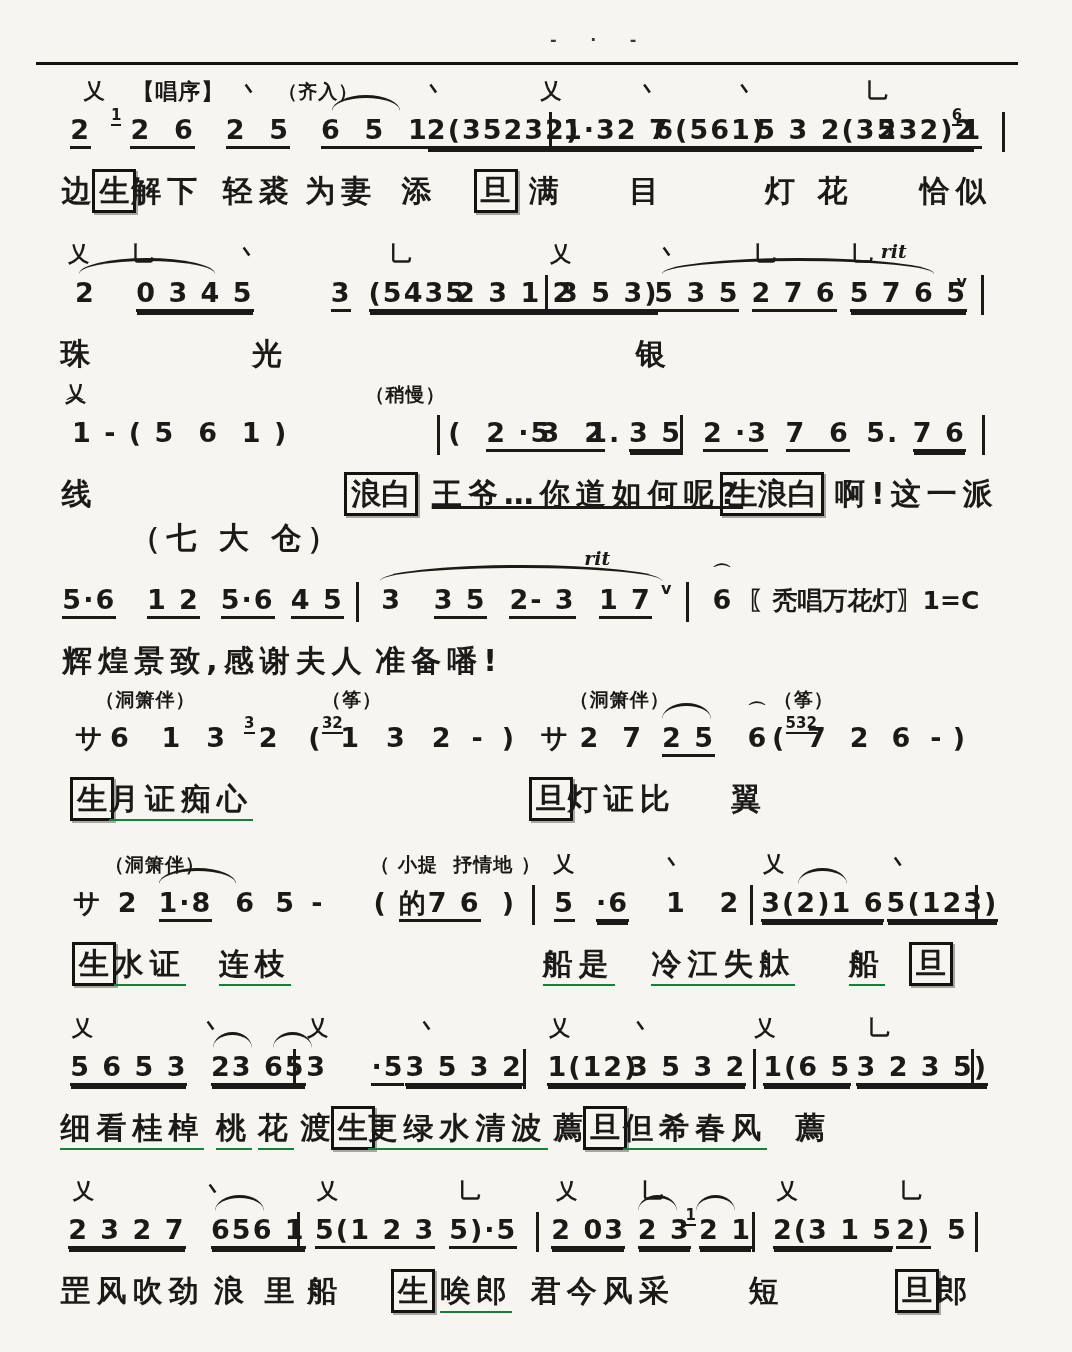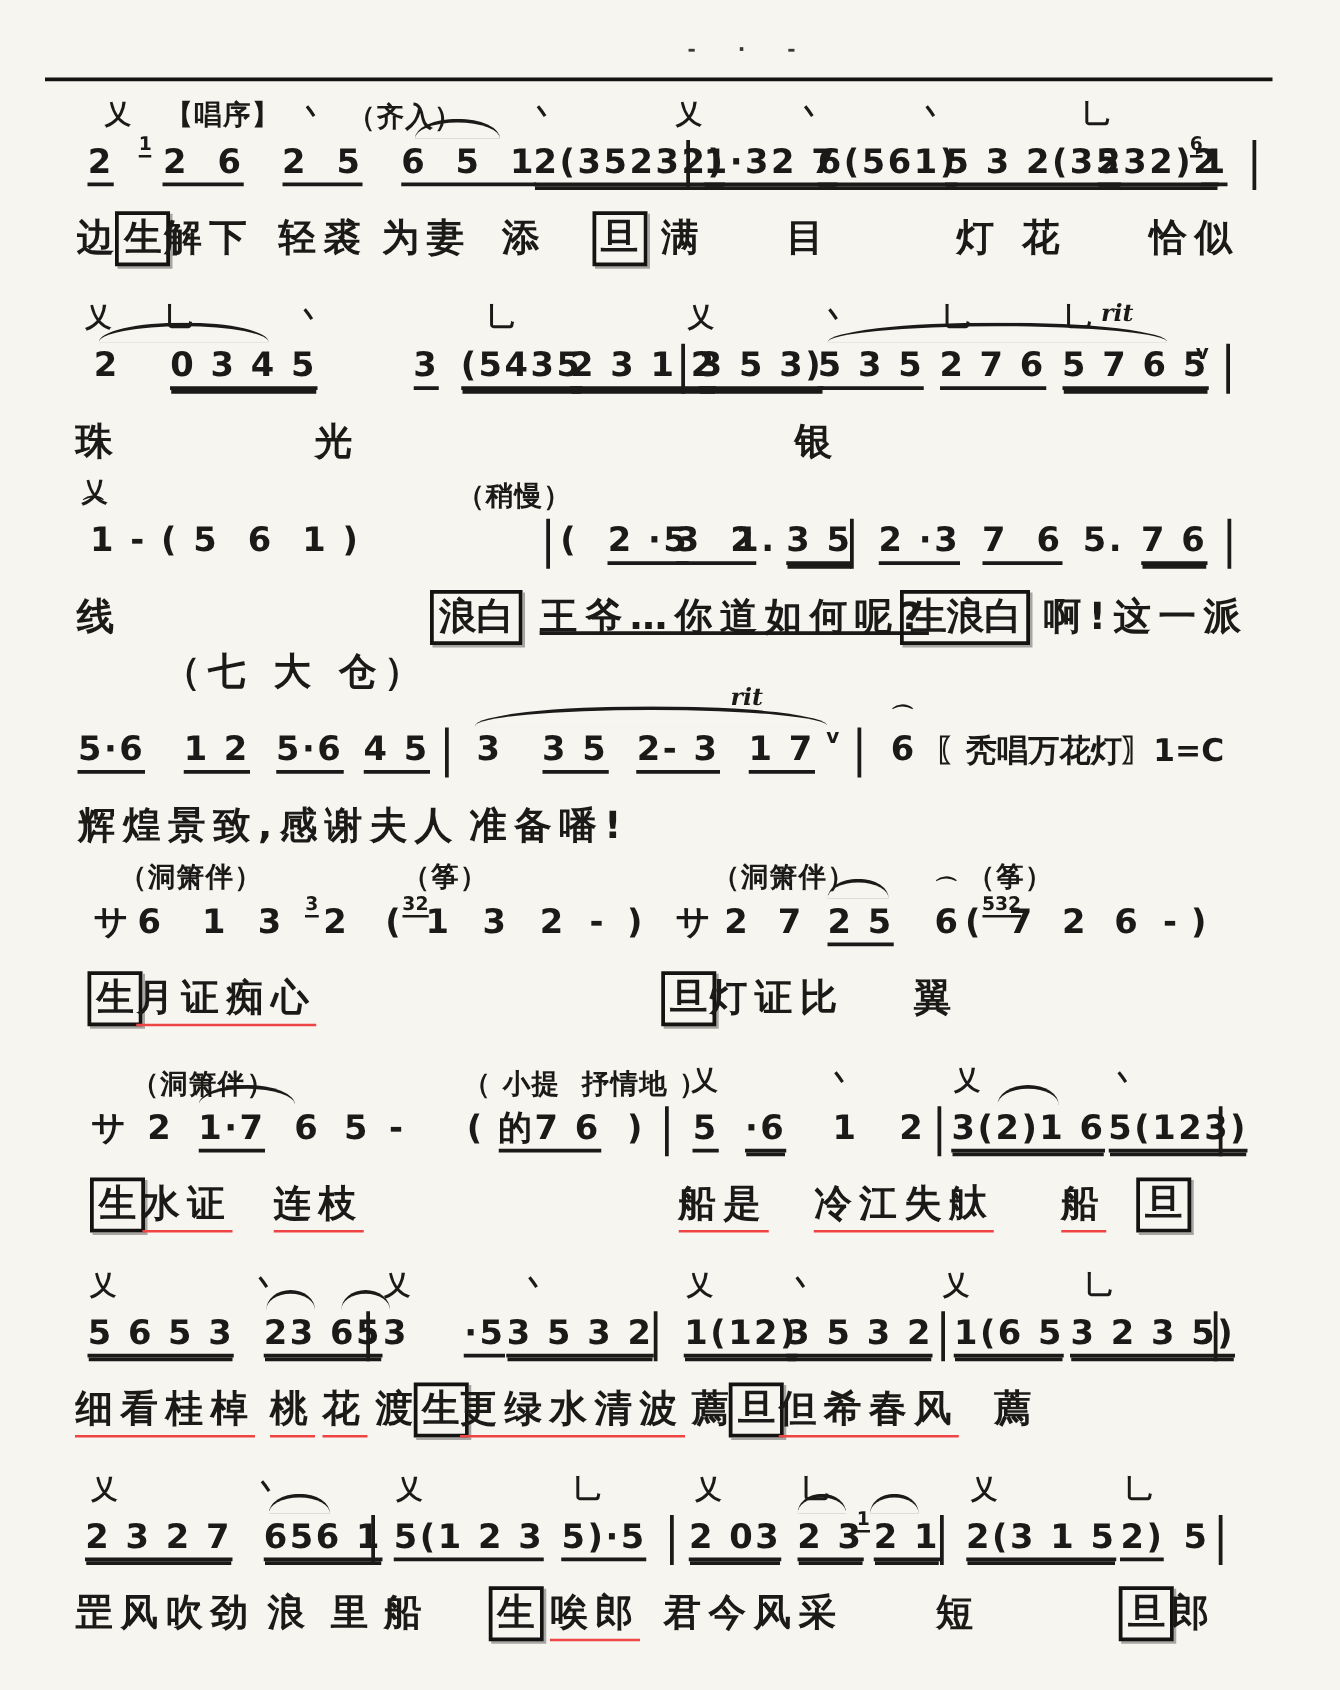--- a/index.html
+++ b/index.html
@@ -10,34 +10,34 @@
   }
   #top-dashes{position:absolute;left:550px;top:30px;font:700 16px "DejaVu Sans",sans-serif;letter-spacing:14px;color:#3a3835;}
   #top-rule{position:absolute;left:36px;top:62px;width:982px;height:0;border-top:3px solid #141311;}
   #score{position:absolute;left:40px;top:0;width:972px;height:1352px;}
   .system{position:absolute;left:0;width:100%;height:160px;}
   .row{position:absolute;left:0;width:100%;}
   .r-marks{top:0;height:36px;}
   .r-notes{top:34px;height:52px;}
   .r-lyrics{top:90px;height:60px;}
   .mark{position:absolute;top:2px;font:700 21px "DejaVu Sans","Liberation Sans",sans-serif;white-space:pre;}
-  .mark.ann{font-size:22px;top:4px;letter-spacing:1px;}
+  .mark.ann{font-size:19px;top:4px;letter-spacing:1px;}
   .mark.tag{font-size:22px;letter-spacing:1px;}
   .mark.rit{font:italic 700 19px "DejaVu Serif","Liberation Serif",serif;}
   .mark.ferm{top:15px;font-size:19px;}
   .arc{position:absolute;top:20px;height:13px;border-top:3px solid #1b1a18;border-radius:50% 50% 0 0 / 100% 100% 0 0;}
   .note{position:absolute;top:6px;font:700 27px "DejaVu Sans","Liberation Sans",sans-serif;letter-spacing:2px;white-space:pre;line-height:1.1;}
   .note.u1,.note.u2{border-bottom:3px solid;padding-bottom:1px;}
   .note.u2::after{content:"";position:absolute;left:1px;right:1px;bottom:-6px;border-top:3px solid;}
   .note.tune{letter-spacing:0;font-size:25px;top:8px;}
   .grace{position:absolute;top:-3px;font:700 15px "DejaVu Sans","Liberation Sans",sans-serif;border-bottom:2px solid;}
   .breath{position:absolute;top:0;font:700 16px "DejaVu Sans","Liberation Sans",sans-serif;}
   .bar{position:absolute;top:3px;width:3px;height:40px;background:#1b1a18;}
   .lyr{position:absolute;top:8px;font:700 30px "DejaVu Sans","Liberation Sans",sans-serif;letter-spacing:6px;white-space:pre;line-height:1.2;}
-  .lyr.ul{border-bottom:2px solid #ef4444;padding-bottom:2px;}
+  .lyr.ul{border-bottom:2px solid #15803d;padding-bottom:2px;}
   .lyr.box{border:3px solid #141311;padding:1px 4px;top:4px;letter-spacing:0;box-shadow:2px 2px 0 0 rgba(20,19,17,.35);}
 </style>
 </head>
 <body>
 
 <div id="top-dashes">-  ·  -</div>
 <div id="top-rule"></div>
 <div id="score">
     <div class="system" style="top: 75px;">
       <div class="row r-marks">
@@ -223,21 +223,21 @@
         <div class="arc" style="left: 12.2%; width: 8%;"></div>
         <span class="mark" style="left: 52.8%;">乂</span>
         <span class="mark" style="left: 64%;">丶</span>
         <span class="mark" style="left: 74.4%;">乂</span>
         <div class="arc" style="left: 78%; width: 5%;"></div>
         <span class="mark" style="left: 87.3%;">丶</span>
       </div>
       <div class="row r-notes">
         <span class="note" style="left: 3.4%;">サ</span>
         <span class="note" style="left: 8%;">2</span>
-        <span class="note u1" style="left: 12.2%;">1·7</span>
+        <span class="note u1" style="left: 12.2%;">1·8</span>
         <span class="note" style="left: 20.1%;">6</span>
         <span class="note" style="left: 24.2%;">5</span>
         <span class="note" style="left: 27.9%;">-</span>
         <span class="note" style="left: 34.3%;">(</span>
         <span class="note u1" style="left: 36.9%;">的7 6</span>
         <span class="note" style="left: 47.5%;">)</span>
         <div class="bar" style="left: 50.6%;"></div>
         <span class="note u1" style="left: 52.9%;">5</span>
         <span class="note u2" style="left: 57.2%;">·6</span>
         <span class="note" style="left: 64.4%;">1</span>

